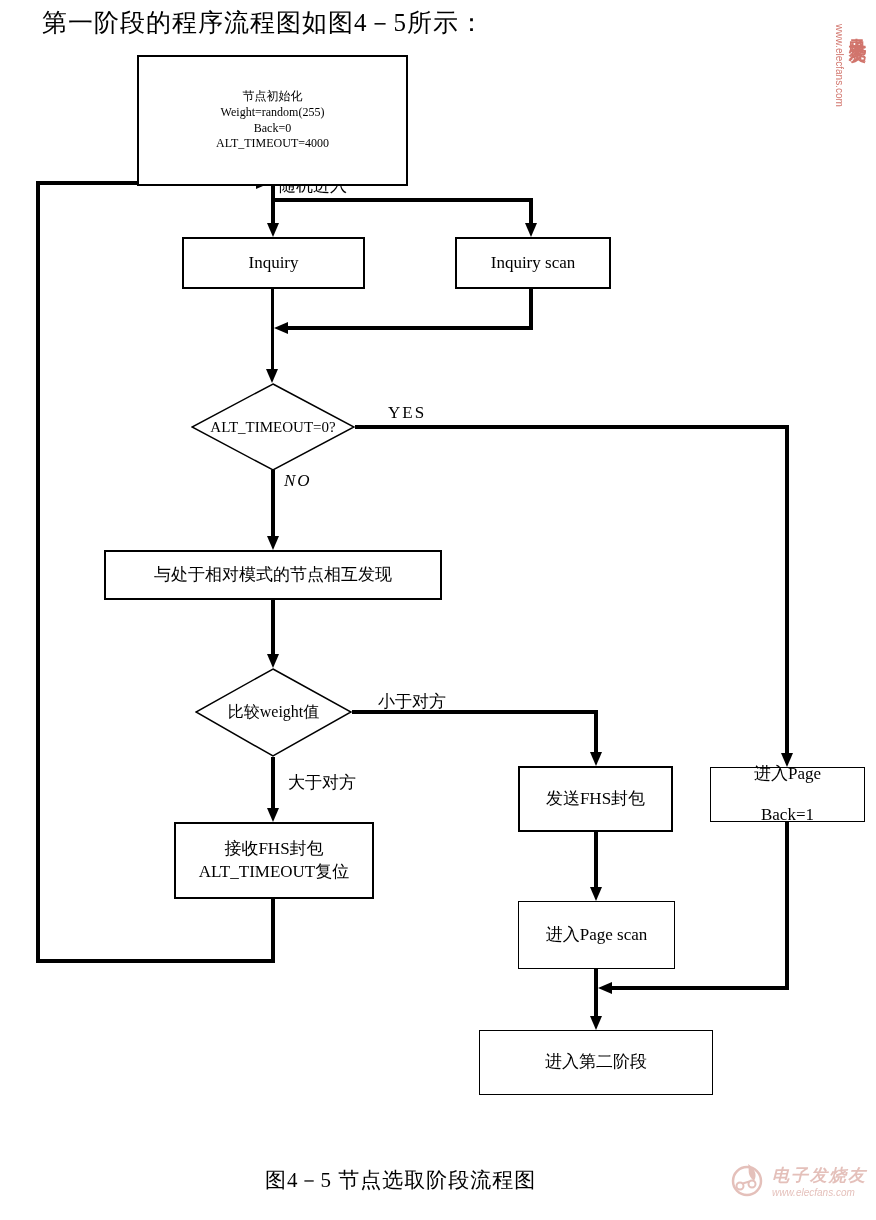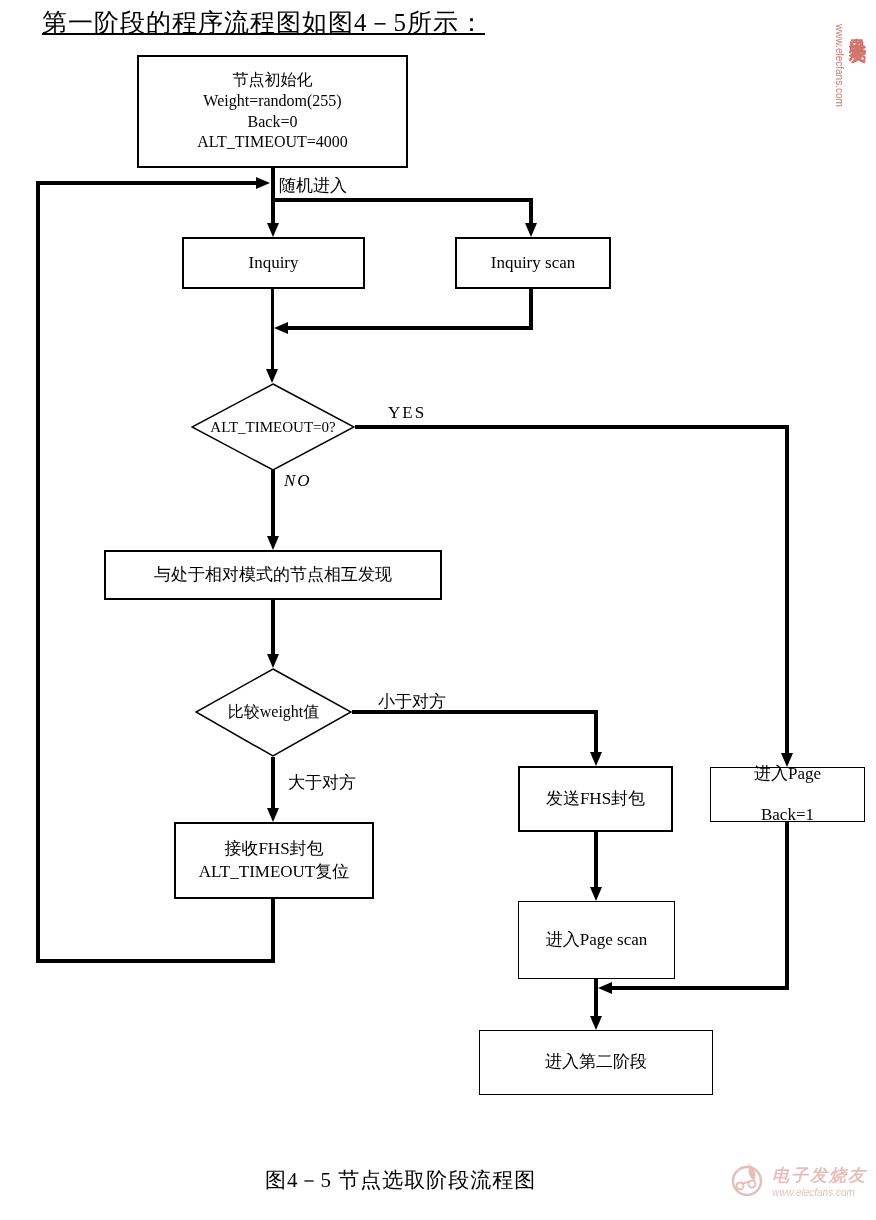--- a/index.html
+++ b/index.html
@@ -1,18 +1,18 @@
 <!DOCTYPE html>
 <html><head>
 <meta charset="utf-8">
 <style>
   html,body{margin:0;padding:0;background:#fff;}
   #page{position:relative;width:876px;height:1220px;background:#ffffff;overflow:hidden;
         font-family:"Liberation Serif","DejaVu Serif",serif;color:#000;}
-  .title{position:absolute;left:42px;top:6px;font-size:25px;letter-spacing:1px;text-decoration:underline;}
+  .title{position:absolute;left:42px;top:6px;font-size:25px;letter-spacing:1px;}
   .caption{position:absolute;left:265px;top:1166px;font-size:21px;letter-spacing:1px;}
   .line{position:absolute;background:#000;}
   .box{position:absolute;background:#fff;border:2px solid #000;box-sizing:border-box;
        display:flex;flex-direction:column;align-items:center;justify-content:center;
        text-align:center;font-size:17px;line-height:1.3;}
   .box.thin{border-width:1.5px;gap:18px;}
   .dwrap{position:absolute;}
   .dwrap svg{display:block;}
   .dlabel{position:absolute;left:0;top:0;width:100%;height:100%;
           display:flex;align-items:center;justify-content:center;font-size:15px;}
@@ -82,21 +82,21 @@
 
   <div class="line" style="left:594px;top:965px;width:4px;height:51px;"></div>
   <div class="arr down" style="left:590px;top:1016px;"></div>
 
   <div class="elabel" style="left:279px;top:174px;">随机进入</div>
   <div class="elabel" style="left:388px;top:403px;letter-spacing:2px;">YES</div>
   <div class="elabel" style="left:284px;top:471px;letter-spacing:2px;font-style:italic;">NO</div>
   <div class="elabel" style="left:366px;top:690px;margin-left:12px;">小于对方</div>
   <div class="elabel" style="left:288px;top:771px;">大于对方</div>
 
-  <div class="box" style="left:137px;top:55px;width:271px;height:113px;font-size:16px;">
+  <div class="box" style="left:137px;top:55px;width:271px;height:131px;font-size:12px;">
     <span>节点初始化</span>
     <span>Weight=random(255)</span>
     <span>Back=0</span>
     <span>ALT_TIMEOUT=4000</span>
   </div>
 
   <div class="box" style="left:182px;top:237px;width:183px;height:52px;">
     <span>Inquiry</span>
   </div>
 
@@ -129,21 +129,21 @@
   <div class="box" style="left:174px;top:822px;width:200px;height:77px;">
     <span>接收FHS封包</span>
     <span>ALT_TIMEOUT复位</span>
   </div>
 
   <div class="box thin" style="left:710px;top:767px;width:155px;height:55px;">
     <span>进入Page</span>
     <span>Back=1</span>
   </div>
 
-  <div class="box thin" style="left:518px;top:901px;width:157px;height:78px;">
+  <div class="box thin" style="left:518px;top:901px;width:157px;height:68px;">
     <span>进入Page scan</span>
   </div>
 
   <div class="box thin" style="left:479px;top:1030px;width:234px;height:65px;">
     <span>进入第二阶段</span>
   </div>
 
   <div class="caption">图4－5 节点选取阶段流程图</div>
 
   <div class="wm-top" style="color:#c2473c;">

